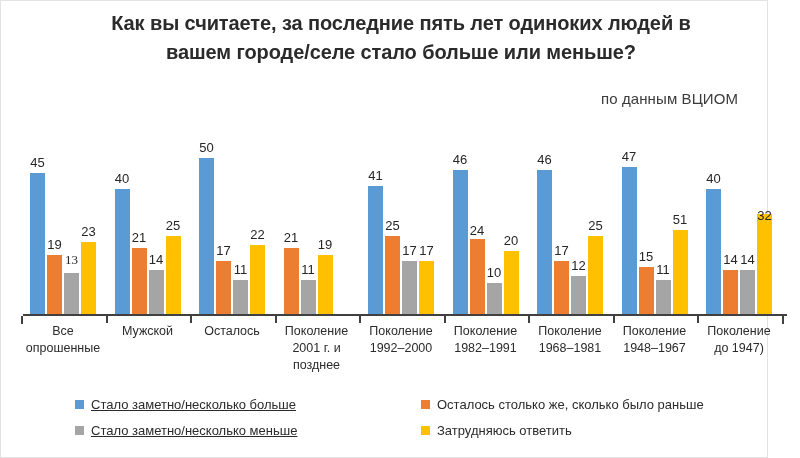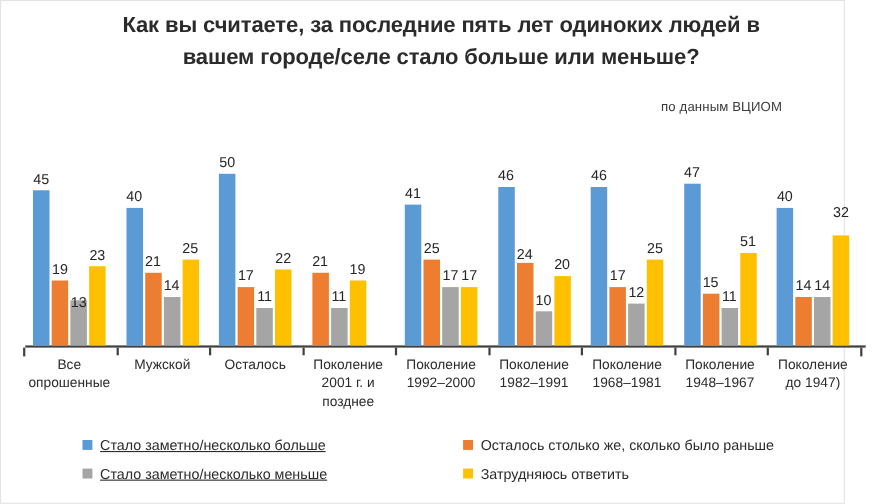--- a/index.html
+++ b/index.html
@@ -26,21 +26,21 @@
   #chart-title{
     font-size:20px;
     font-weight:bold;
     line-height:29px;
     color:#2b2b2b;
     letter-spacing:-0.1px;
     white-space:pre-line;
   }
   #source-note{
     position:absolute;left:600px;top:89px;
-    font-size:12px;
+    font-size:15px;
     color:#3b3b3b;
     letter-spacing:0.1px;
   }
 
   
   #plot{
     position:absolute;
     left:22px;top:140px;
     width:765px;height:174px;
   }
@@ -145,21 +145,21 @@
           <div class="bars">
             <div class="bar-wrap">
               <span class="bar-label" style="bottom: 144.85px;">45</span>
               <div class="bar" style="height: 140.85px; background: rgb(91, 155, 213);"></div>
             </div>
             <div class="bar-wrap">
               <span class="bar-label" style="bottom: 63.47px;">19</span>
               <div class="bar" style="height: 59.47px; background: rgb(237, 125, 49);"></div>
             </div>
             <div class="bar-wrap">
-              <span class="bar-label" style="bottom: 33px;">13</span>
+              <span class="bar-label" style="bottom: 48px; font-family: Liberation Serif, serif;">13</span>
               <div class="bar" style="height: 40.69px; background: rgb(165, 165, 165);"></div>
             </div>
             <div class="bar-wrap">
               <span class="bar-label" style="bottom: 75.99px;">23</span>
               <div class="bar" style="height: 71.99px; background: rgb(255, 192, 0);"></div>
             </div>
           </div>
         </div>
         <div class="group" style="left: 91.5px;">
           <div class="bars">
@@ -305,21 +305,21 @@
             </div>
             <div class="bar-wrap">
               <span class="bar-label" style="bottom: 47.82px;">14</span>
               <div class="bar" style="height: 43.82px; background: rgb(237, 125, 49);"></div>
             </div>
             <div class="bar-wrap">
               <span class="bar-label" style="bottom: 47.82px;">14</span>
               <div class="bar" style="height: 43.82px; background: rgb(165, 165, 165);"></div>
             </div>
             <div class="bar-wrap">
-              <span class="bar-label" style="bottom: 115px; text-align: center;">32</span>
+              <span class="bar-label" style="bottom: 92px; text-align: center;">32</span>
               <div class="bar" style="height: 100.16px; background: rgb(255, 192, 0);"></div>
             </div>
           </div>
         </div>
       </div>
     <div id="ticks">
         <div class="axis-tick edge" style="left: -2px;"></div>
         <div class="axis-tick" style="left: 82.5px;"></div>
         <div class="axis-tick" style="left: 167px;"></div>
         <div class="axis-tick" style="left: 251.5px;"></div>

